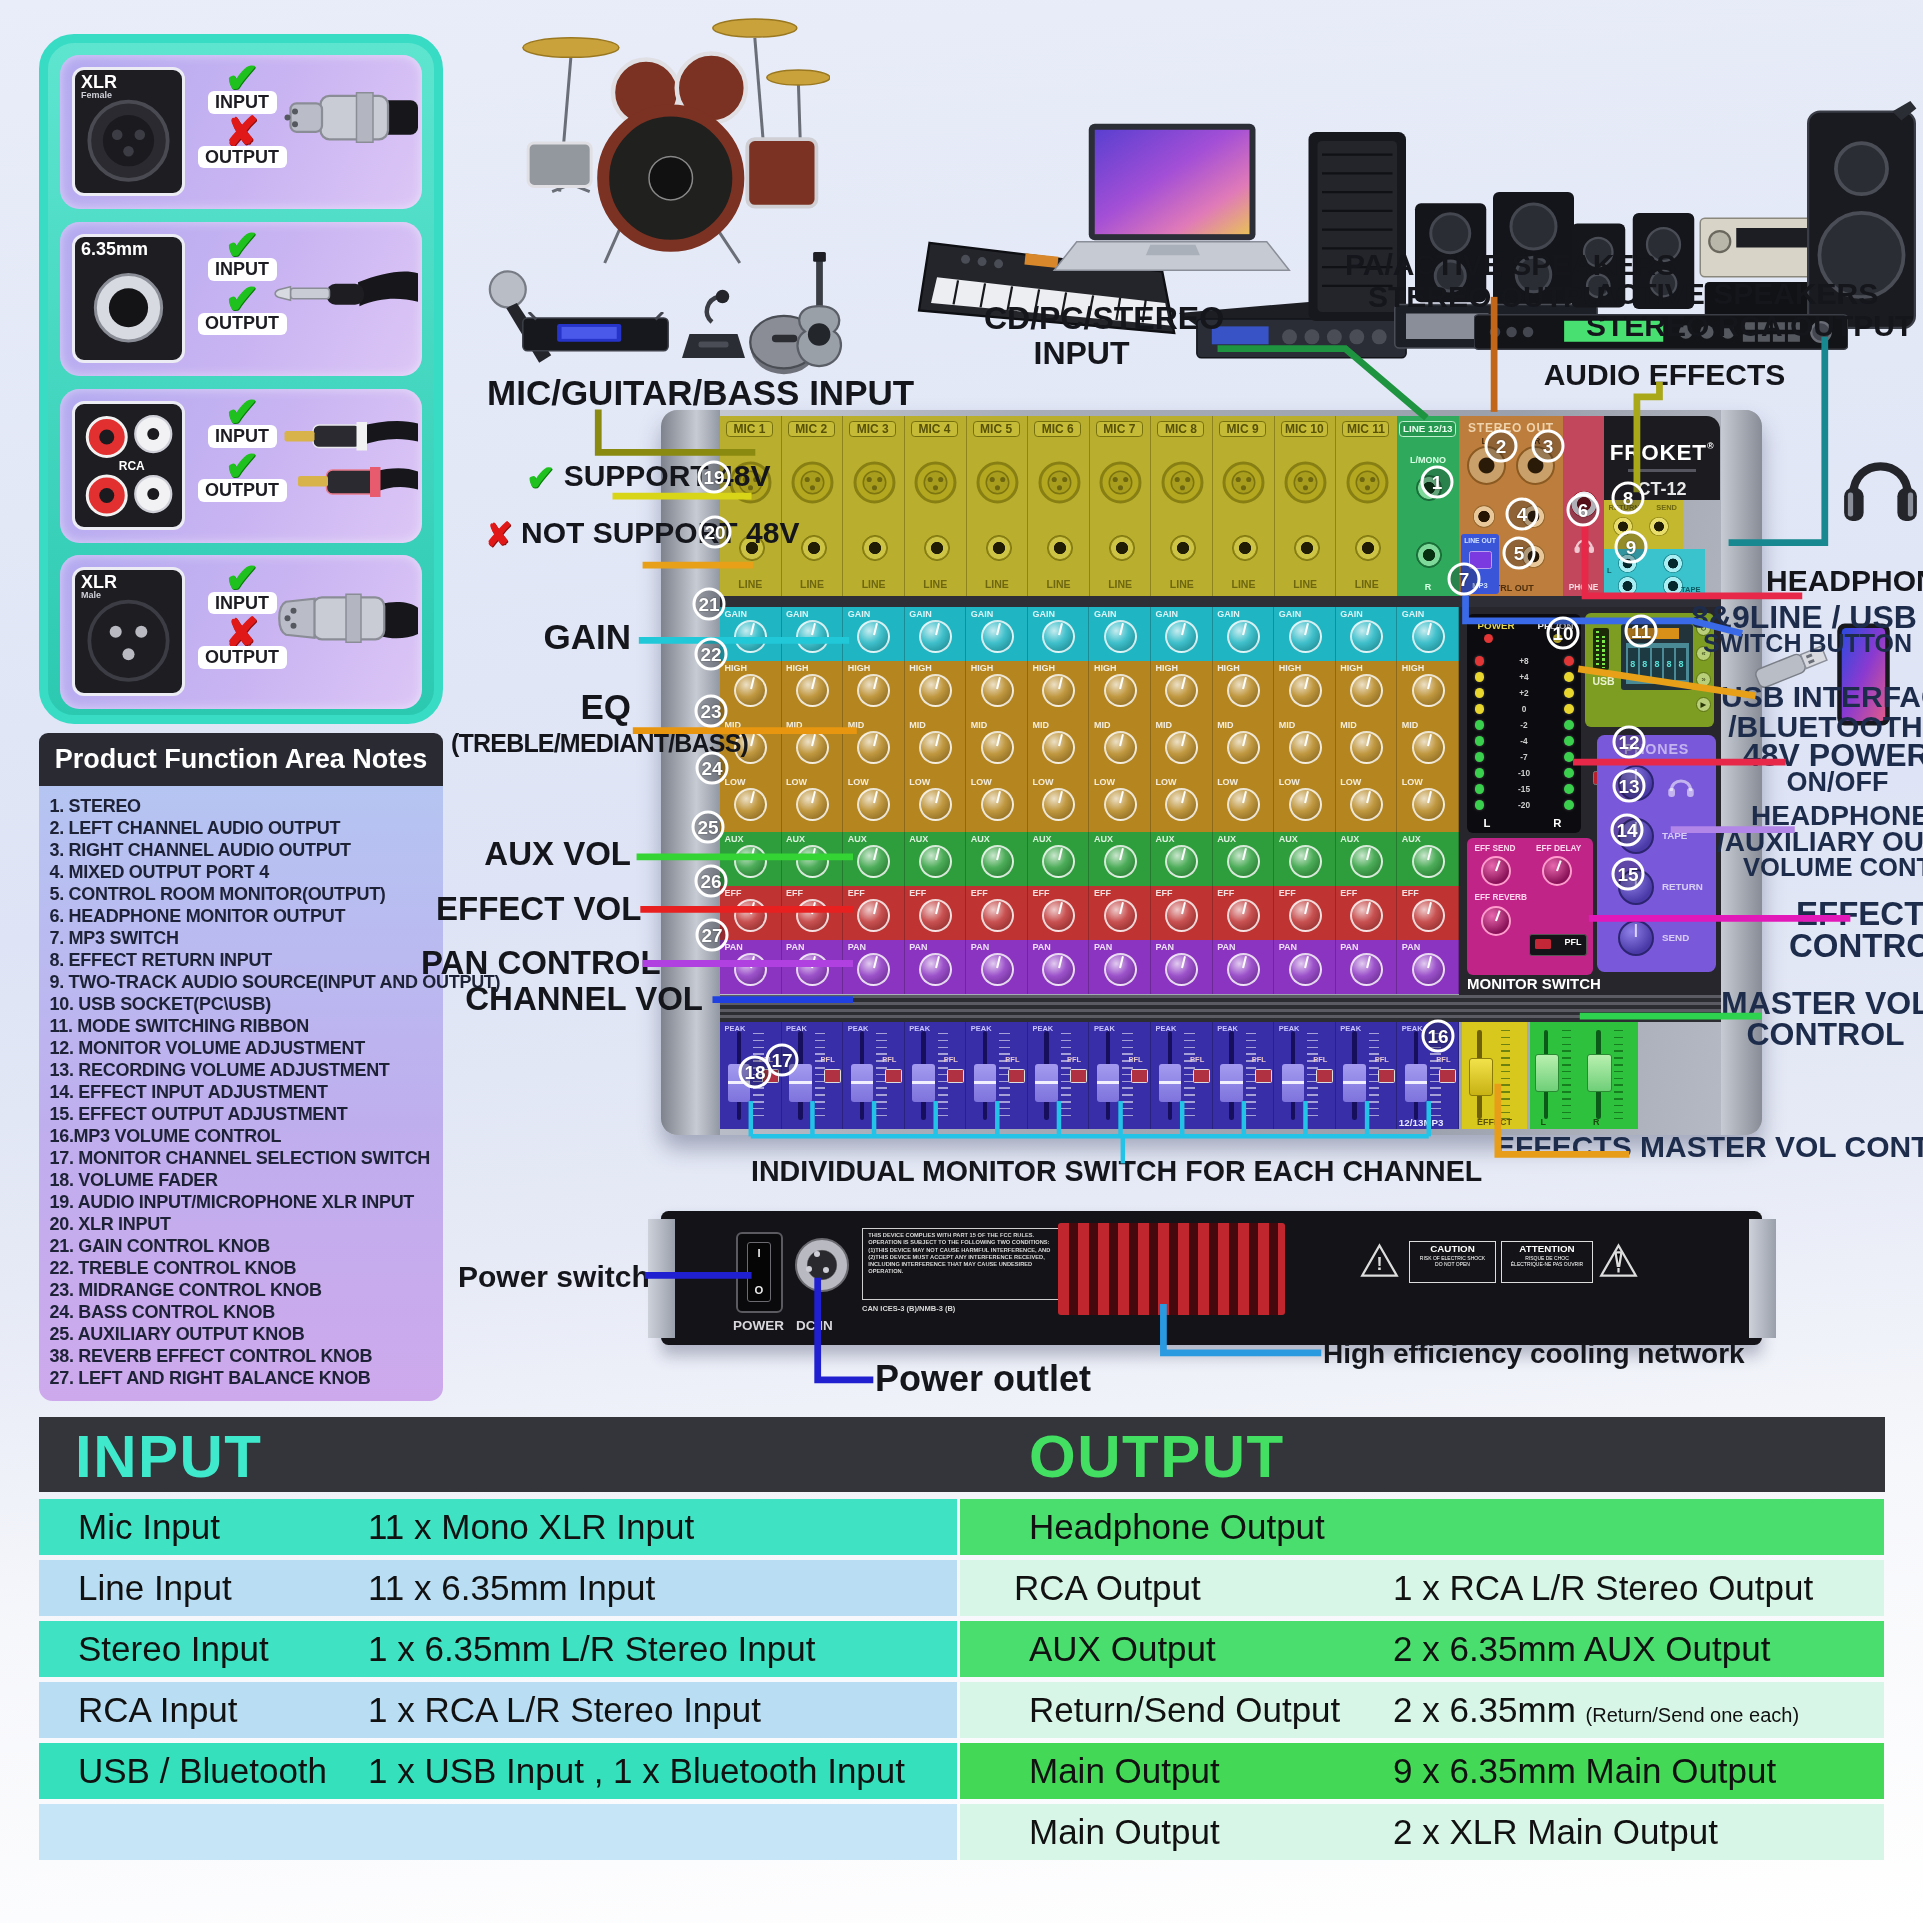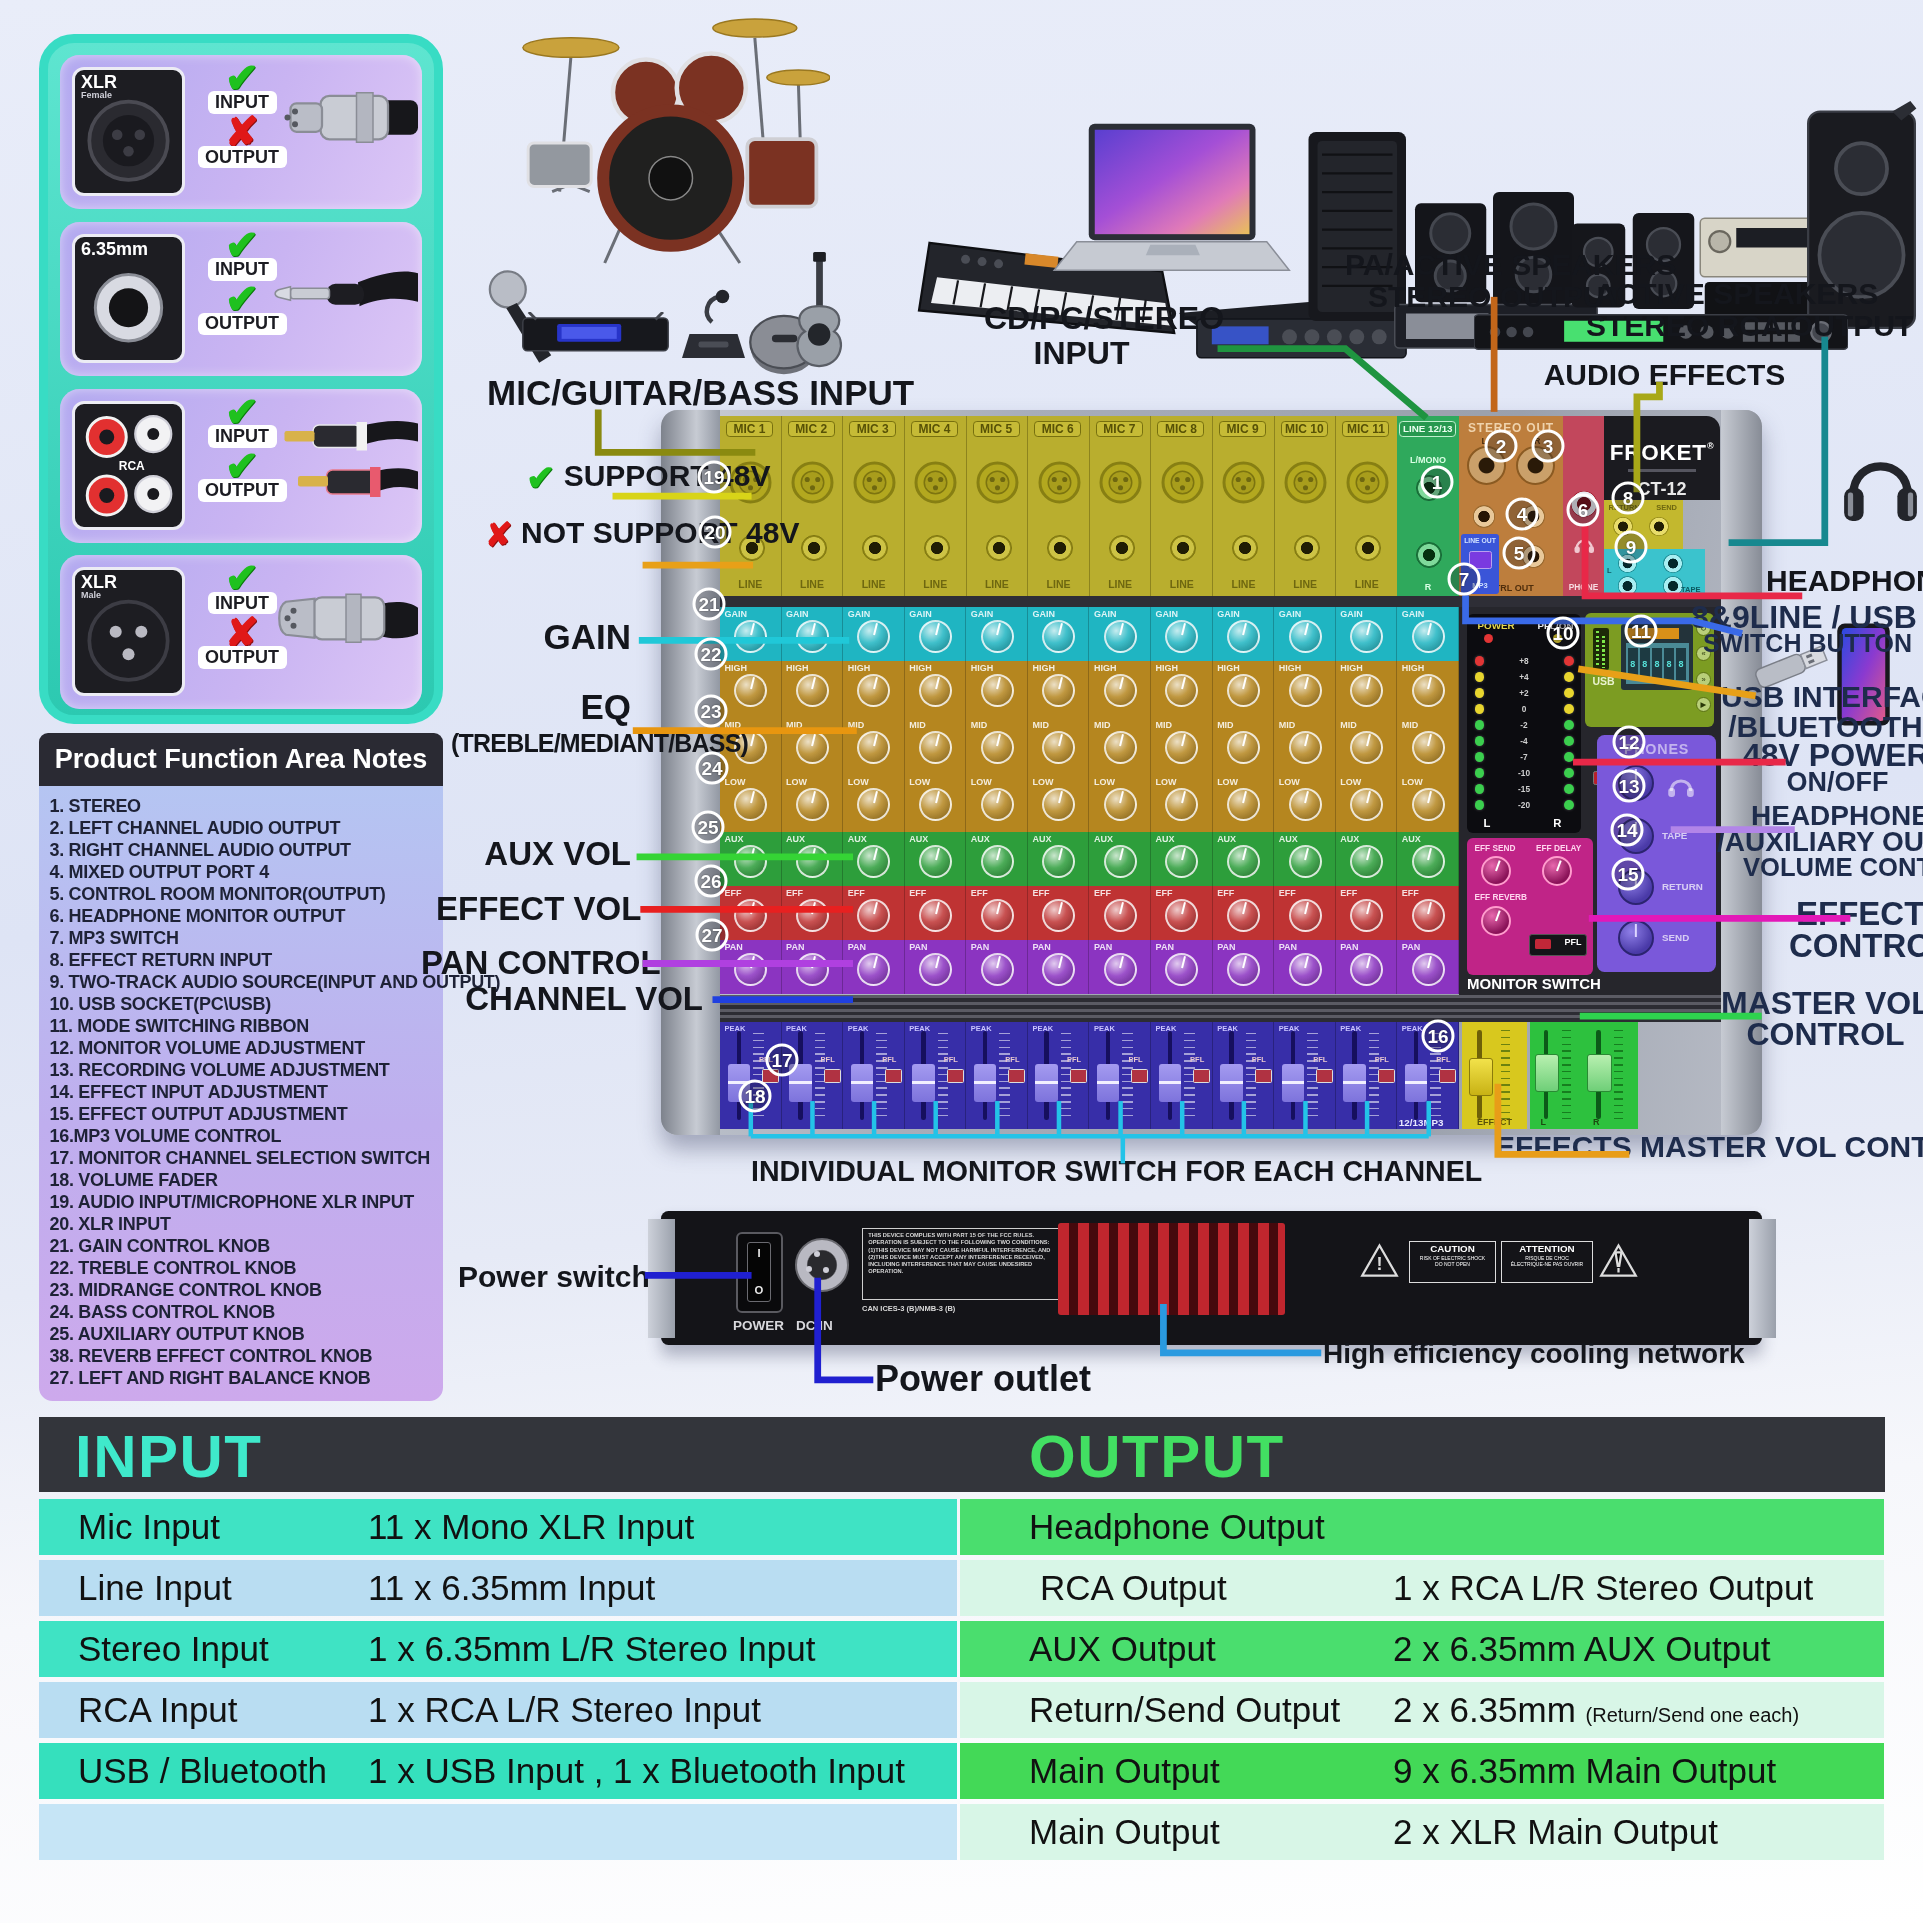--- a/index.html
+++ b/index.html
@@ -1418,21 +1418,21 @@
         <span class="n" style="left:39px">USB / Bluetooth</span>
       <span class="v" style="left:329px">1 x USB Input , 1 x Bluetooth Input</span>
       </div>
       <div class="srow" style="left: 39px; width: 918px; top: 1804px; background: rgb(198, 229, 246);"></div>
     </div>
   <div id="output-rows">
       <div class="srow" style="left: 960px; width: 924px; top: 1499px; background: rgb(74, 222, 110);">
         <span class="n" style="left:69px">Headphone Output</span>
       </div>
       <div class="srow" style="left: 960px; width: 924px; top: 1560px; background: rgb(216, 246, 231);">
-        <span class="n" style="left:80px">RCA Output</span>
+        <span class="n" style="left:54px">RCA Output</span>
       <span class="v" style="left:433px">1 x RCA L/R Stereo Output</span>
       </div>
       <div class="srow" style="left: 960px; width: 924px; top: 1621px; background: rgb(74, 222, 110);">
         <span class="n" style="left:69px">AUX Output</span>
       <span class="v" style="left:433px">2 x 6.35mm AUX Output</span>
       </div>
       <div class="srow" style="left: 960px; width: 924px; top: 1682px; background: rgb(216, 246, 231);">
         <span class="n" style="left:69px">Return/Send Output</span>
       <span class="v" style="left:433px">2 x 6.35mm <span class="small">(Return/Send one each)</span></span>
       </div>
@@ -1498,21 +1498,21 @@
       <span class="circ" style="left: 1628px; top: 498px;">8</span>
       <span class="circ" style="left: 1631px; top: 547px;">9</span>
       <span class="circ" style="left: 1563px; top: 633px;">10</span>
       <span class="circ" style="left: 1641px; top: 631px;">11</span>
       <span class="circ" style="left: 1629px; top: 742px;">12</span>
       <span class="circ" style="left: 1629px; top: 786px;">13</span>
       <span class="circ" style="left: 1627px; top: 830px;">14</span>
       <span class="circ" style="left: 1628px; top: 874px;">15</span>
       <span class="circ" style="left: 1438px; top: 1036px;">16</span>
       <span class="circ" style="left: 782px; top: 1060px;">17</span>
-      <span class="circ" style="left: 755px; top: 1096px;">18</span>
+      <span class="circ" style="left: 755px; top: 1072px;">18</span>
       <span class="circ" style="left: 714px; top: 477px;">19</span>
       <span class="circ" style="left: 715px; top: 532px;">20</span>
       <span class="circ" style="left: 709px; top: 604px;">21</span>
       <span class="circ" style="left: 711px; top: 654px;">22</span>
       <span class="circ" style="left: 711px; top: 711px;">23</span>
       <span class="circ" style="left: 712px; top: 768px;">24</span>
       <span class="circ" style="left: 708px; top: 827px;">25</span>
       <span class="circ" style="left: 711px; top: 881px;">26</span>
       <span class="circ" style="left: 712px; top: 935px;">27</span>
     </div>

